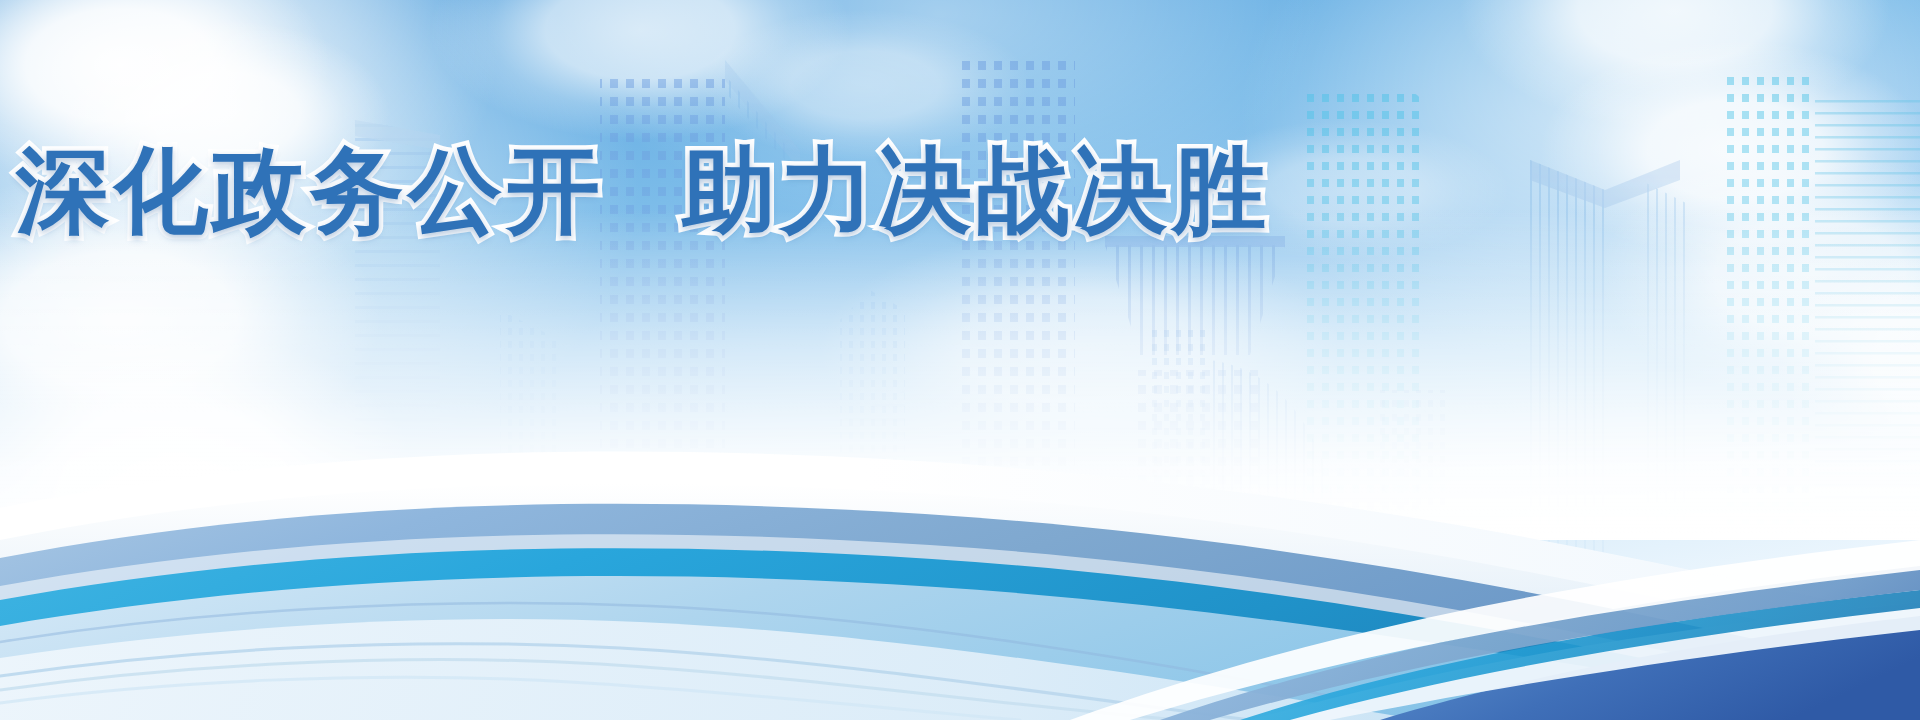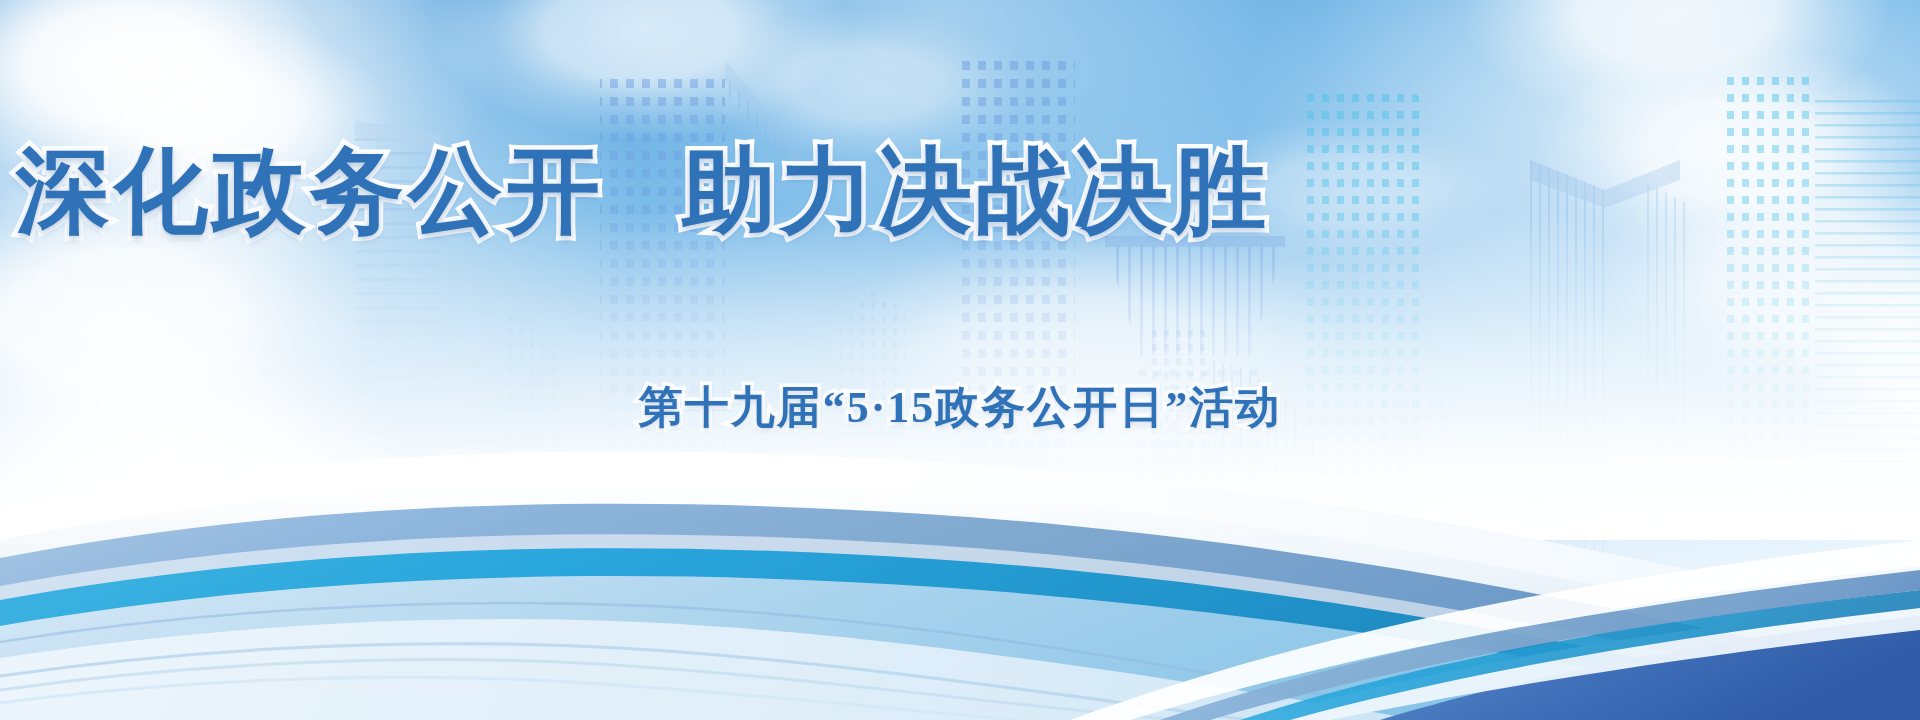--- a/index.html
+++ b/index.html
@@ -353,17 +353,14 @@
 
     <path d="M1210,330 C1420,268 1660,230 1920,200 L1920,176 C1640,208 1390,252 1160,330 Z" fill="url(#gSteel)" opacity="0.95"></path>
 
     <path d="M1130,330 C1380,254 1640,212 1920,180 L1920,150 C1620,184 1340,232 1070,330 Z" fill="#ffffff" opacity="0.92"></path>
   </svg>
 
   <div id="headline">
     <span class="line">深化政务公开</span><span class="gap"></span><span class="line">助力决战决胜</span>
   </div>
 
-  <div id="subtitle">
-    <span class="sub">第十九届“5·15政务公开日”活动</span>
-  </div>
 
 </div>
 
 </body></html>

